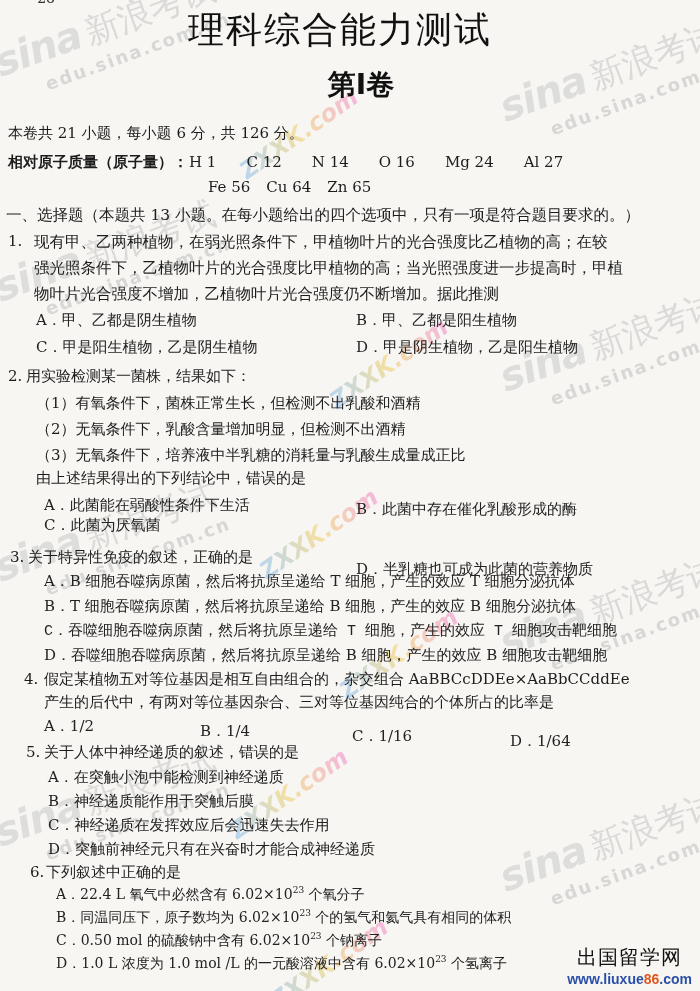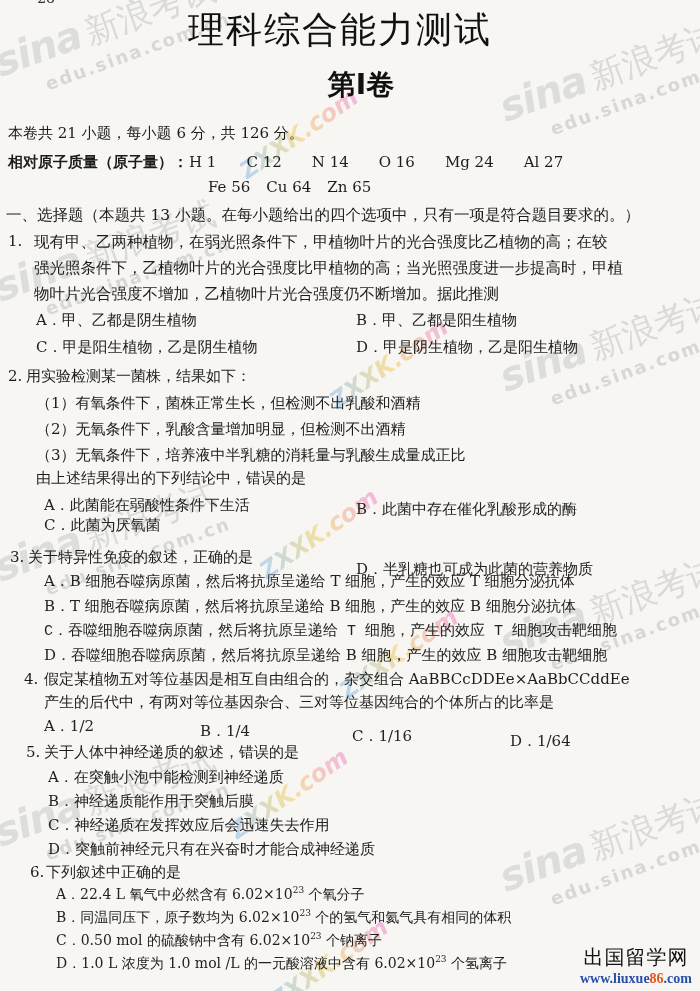--- a/index.html
+++ b/index.html
@@ -36,21 +36,21 @@
   .subtitle {
     position: absolute; top: 66px; left: 0; width: 700px; text-align: center;
     font-size: 28px; color: #111; font-family: "DejaVu Sans", sans-serif; font-weight: bold; padding-left: 11px;
   }
   .ln { position: absolute; font-size: 15px; white-space: nowrap; color: #1c1c1c; }
   .mass span { display: inline-block; margin-right: 30px; }
   .opt { position: absolute; font-size: 15px; white-space: nowrap; text-align: right; }
   sup { font-size: 9px; }
   .footer-logo { position: absolute; right: 8px; bottom: 4px; text-align: center; z-index: 2; }
   .footer-logo .cn { font-family: "DejaVu Sans", sans-serif; font-size: 20px; color: #111; letter-spacing: 1px; }
-  .footer-logo .url { font-family: Liberation Serif, serif; font-size: 14px; font-weight: bold; color: #2a4fa8; }
+  .footer-logo .url { font-family: Liberation Sans, sans-serif; font-size: 14px; font-weight: bold; color: #2a4fa8; }
   .footer-logo .url em { font-style: normal; color: #e0561e; }
   .pageno { position: absolute; left: 28px; bottom: -6px; font-size: 14px; color: #333; }
 </style>
 </head>
 <body>
 
 <div class="page">
 
   <div class="wm wm-sina" style="left:0px;top:40px;">
     <span class="logo">sina</span><span class="cn">新浪考试</span>

